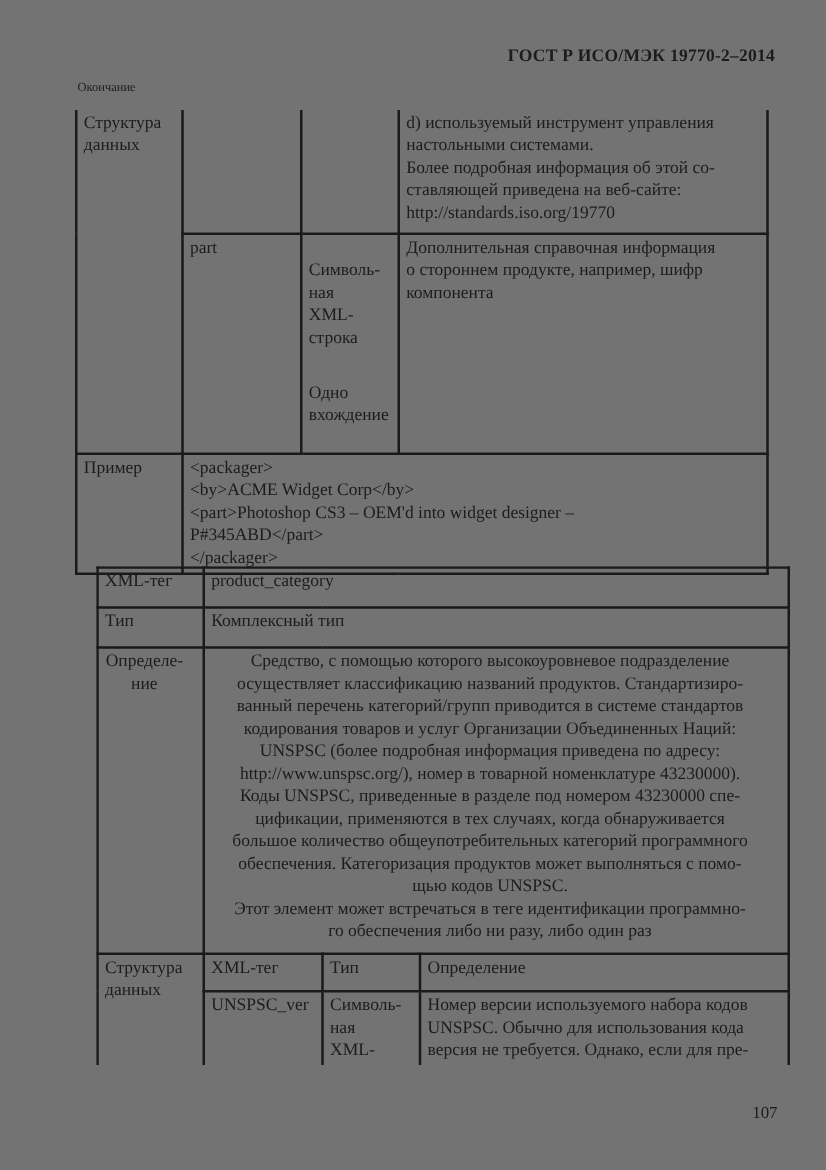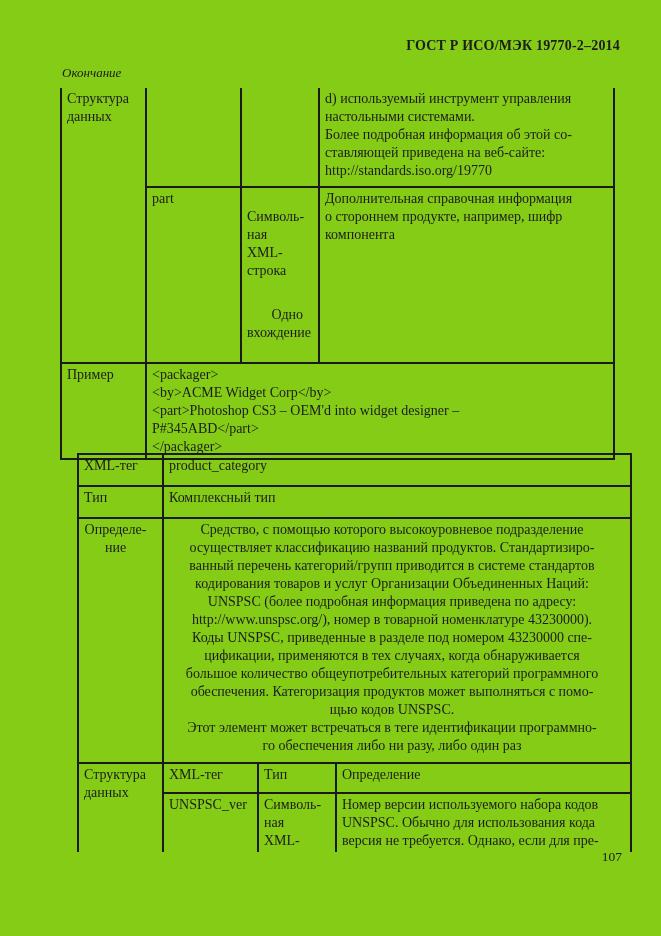--- a/index.html
+++ b/index.html
@@ -2,52 +2,51 @@
 <html lang="ru"><head>
 <meta charset="utf-8">
 <title>ГОСТ Р ИСО/МЭК 19770-2–2014 — стр. 107</title>
 <style>
   html, body { margin: 0; padding: 0; background: #e8e8e8; }
   .page {
     position: relative;
     width: 661px;
     height: 936px;
     margin: 0 auto;
-    background: #84cc16;
+    background: #737373;
     color: #1c1c1c;
     font-family: "Liberation Serif", "DejaVu Serif", serif;
     overflow: hidden;
   }
   .running-header {
     position: absolute;
     top: 38px;
     left: 0;
     right: 41px;
     text-align: right;
     font-weight: bold;
     font-size: 14px;
     letter-spacing: 0.2px;
   }
   .continuation-label {
     position: absolute;
     top: 65px;
     left: 62px;
-    font-style: italic;
-    font-size: 13px;
+    font-size: 10px;
   }
   .section-heading {
     position: absolute;
     top: 417px;
     left: 93px;
     font-weight: bold;
     font-size: 14px;
   }
   .page-number {
     position: absolute;
-    top: 849px;
+    top: 882px;
     right: 39px;
     font-size: 13.5px;
     text-align: center;
   }
   table.doc-table {
     border-collapse: collapse;
     table-layout: fixed;
     width: 553px;
   }
   table.doc-table td {
@@ -58,21 +57,21 @@
     line-height: 18px;
     white-space: pre-line;
     overflow: hidden;
   }
   
   .t1 { position: absolute; left: 60px; top: 88px; }
   .t1 tr.row-d td { border-top: none; }
   .t1 tr.row-d   { height: 99px; }
   .t1 tr.row-part{ height: 108px; }
   .t1 tr.row-ex  { height: 83px; }
-  .occurrence { margin-top: 8px; white-space: pre-line; text-align: right; }
+  .occurrence { margin-top: 8px; white-space: pre-line; }
   
   .t2-wrap {
     position: absolute;
     left: 77px;
     top: 453px;
     width: 557px;
     height: 399px;
     overflow: hidden;
   }
   .t2 tr.row-xmltag { height: 32px; }

